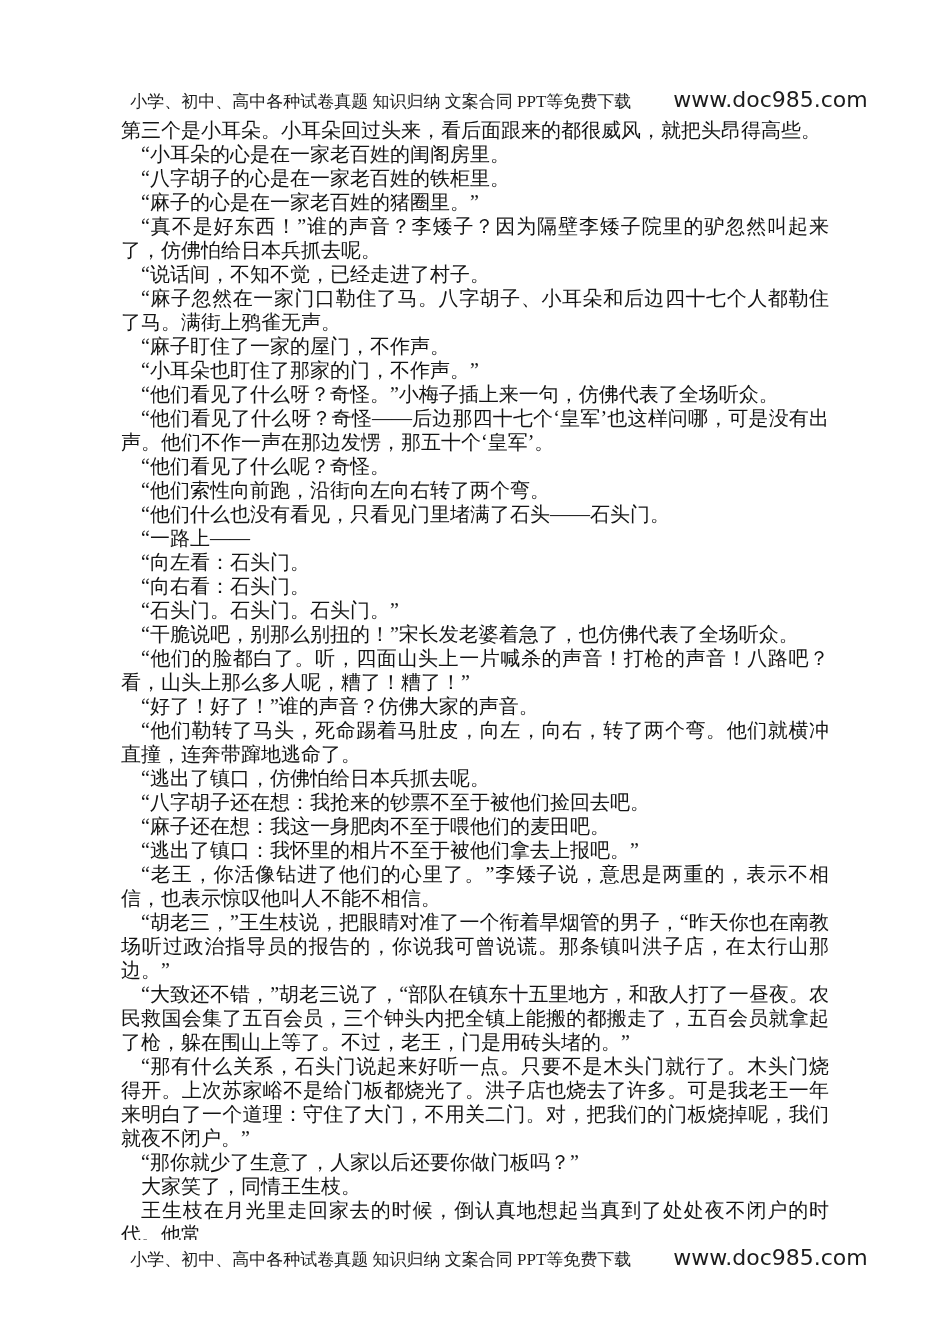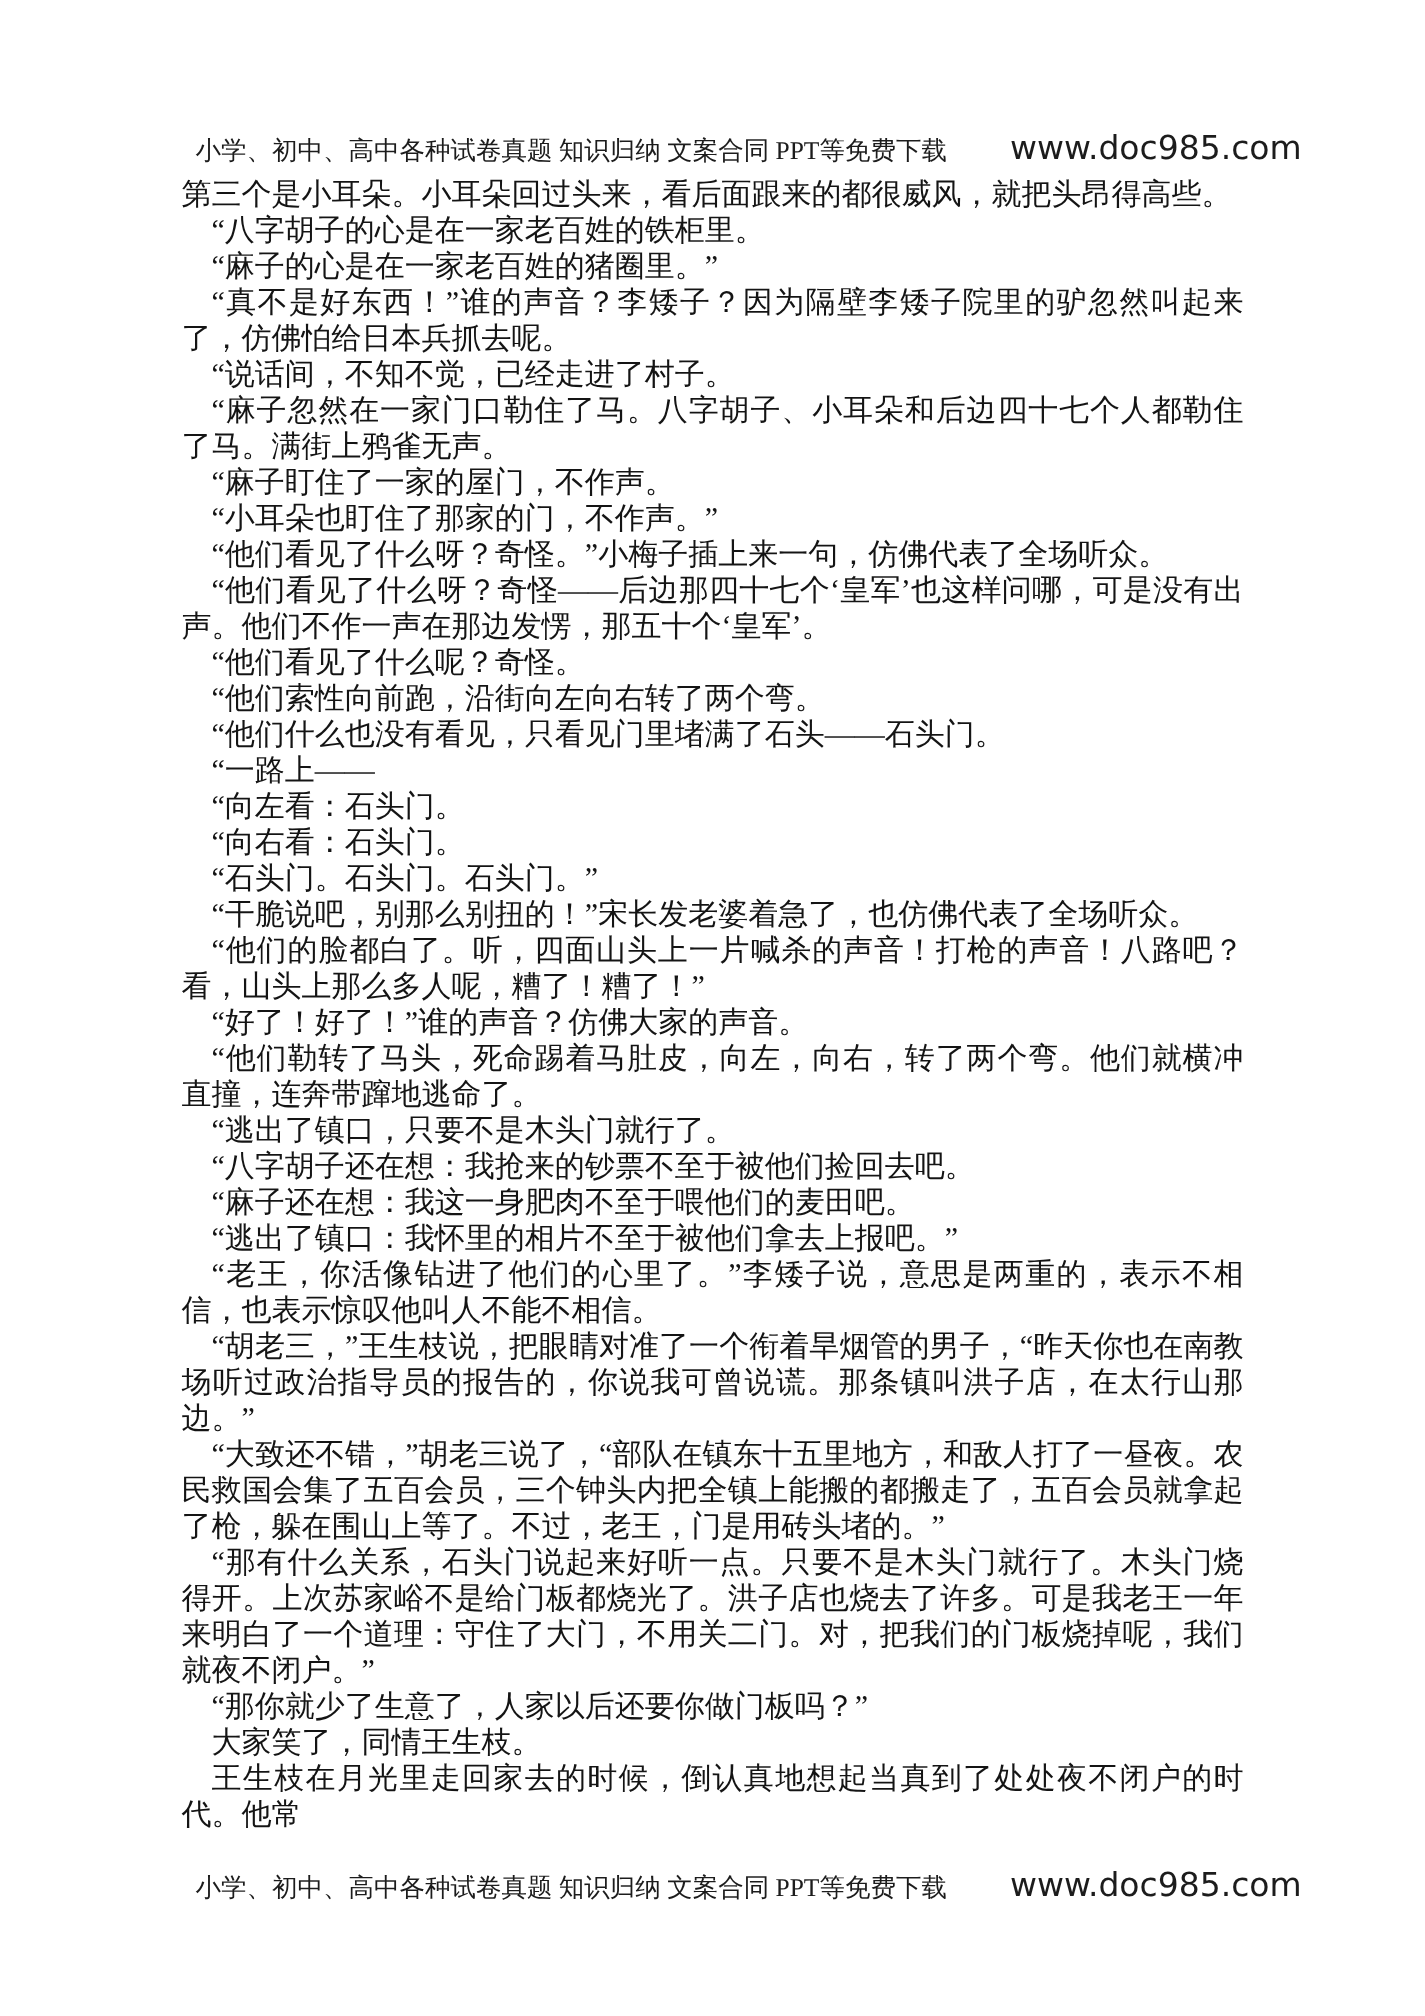--- a/index.html
+++ b/index.html
@@ -62,41 +62,42 @@
 
 <div class="page">
 
   <div class="page-header">
     <span>小学、初中、高中各种试卷真题 知识归纳 文案合同 PPT等免费下载</span>
     <span class="hf-url">www.doc985.com</span>
   </div>
 
   <div class="body-text">
     <p class="para no-indent">第三个是小耳朵。小耳朵回过头来，看后面跟来的都很威风，就把头昂得高些。</p>
+    <p class="para">“小耳朵的心是在一家老百姓的闺阁房里。</p>
     <p class="para">“八字胡子的心是在一家老百姓的铁柜里。</p>
     <p class="para">“麻子的心是在一家老百姓的猪圈里。”</p>
     <p class="para">“真不是好东西！”谁的声音？李矮子？因为隔壁李矮子院里的驴忽然叫起来了，仿佛怕给日本兵抓去呢。</p>
     <p class="para">“说话间，不知不觉，已经走进了村子。</p>
     <p class="para">“麻子忽然在一家门口勒住了马。八字胡子、小耳朵和后边四十七个人都勒住了马。满街上鸦雀无声。</p>
     <p class="para">“麻子盯住了一家的屋门，不作声。</p>
     <p class="para">“小耳朵也盯住了那家的门，不作声。”</p>
     <p class="para">“他们看见了什么呀？奇怪。”小梅子插上来一句，仿佛代表了全场听众。</p>
     <p class="para">“他们看见了什么呀？奇怪——后边那四十七个‘皇军’也这样问哪，可是没有出声。他们不作一声在那边发愣，那五十个‘皇军’。</p>
     <p class="para">“他们看见了什么呢？奇怪。</p>
     <p class="para">“他们索性向前跑，沿街向左向右转了两个弯。</p>
     <p class="para">“他们什么也没有看见，只看见门里堵满了石头——石头门。</p>
     <p class="para">“一路上——</p>
     <p class="para">“向左看：石头门。</p>
     <p class="para">“向右看：石头门。</p>
     <p class="para">“石头门。石头门。石头门。”</p>
     <p class="para">“干脆说吧，别那么别扭的！”宋长发老婆着急了，也仿佛代表了全场听众。</p>
     <p class="para">“他们的脸都白了。听，四面山头上一片喊杀的声音！打枪的声音！八路吧？看，山头上那么多人呢，糟了！糟了！”</p>
     <p class="para">“好了！好了！”谁的声音？仿佛大家的声音。</p>
     <p class="para">“他们勒转了马头，死命踢着马肚皮，向左，向右，转了两个弯。他们就横冲直撞，连奔带蹿地逃命了。</p>
-    <p class="para">“逃出了镇口，只要不是木头门就行了。</p>
+    <p class="para">“逃出了镇口，仿佛怕给日本兵抓去呢。</p>
     <p class="para">“八字胡子还在想：我抢来的钞票不至于被他们捡回去吧。</p>
     <p class="para">“麻子还在想：我这一身肥肉不至于喂他们的麦田吧。</p>
     <p class="para">“逃出了镇口：我怀里的相片不至于被他们拿去上报吧。”</p>
     <p class="para">“老王，你活像钻进了他们的心里了。”李矮子说，意思是两重的，表示不相信，也表示惊叹他叫人不能不相信。</p>
     <p class="para">“胡老三，”王生枝说，把眼睛对准了一个衔着旱烟管的男子，“昨天你也在南教场听过政治指导员的报告的，你说我可曾说谎。那条镇叫洪子店，在太行山那边。”</p>
     <p class="para">“大致还不错，”胡老三说了，“部队在镇东十五里地方，和敌人打了一昼夜。农民救国会集了五百会员，三个钟头内把全镇上能搬的都搬走了，五百会员就拿起了枪，躲在围山上等了。不过，老王，门是用砖头堵的。”</p>
     <p class="para">“那有什么关系，石头门说起来好听一点。只要不是木头门就行了。木头门烧得开。上次苏家峪不是给门板都烧光了。洪子店也烧去了许多。可是我老王一年来明白了一个道理：守住了大门，不用关二门。对，把我们的门板烧掉呢，我们就夜不闭户。”</p>
     <p class="para">“那你就少了生意了，人家以后还要你做门板吗？”</p>
     <p class="para">大家笑了，同情王生枝。</p>
     <p class="para">王生枝在月光里走回家去的时候，倒认真地想起当真到了处处夜不闭户的时代。他常</p>

